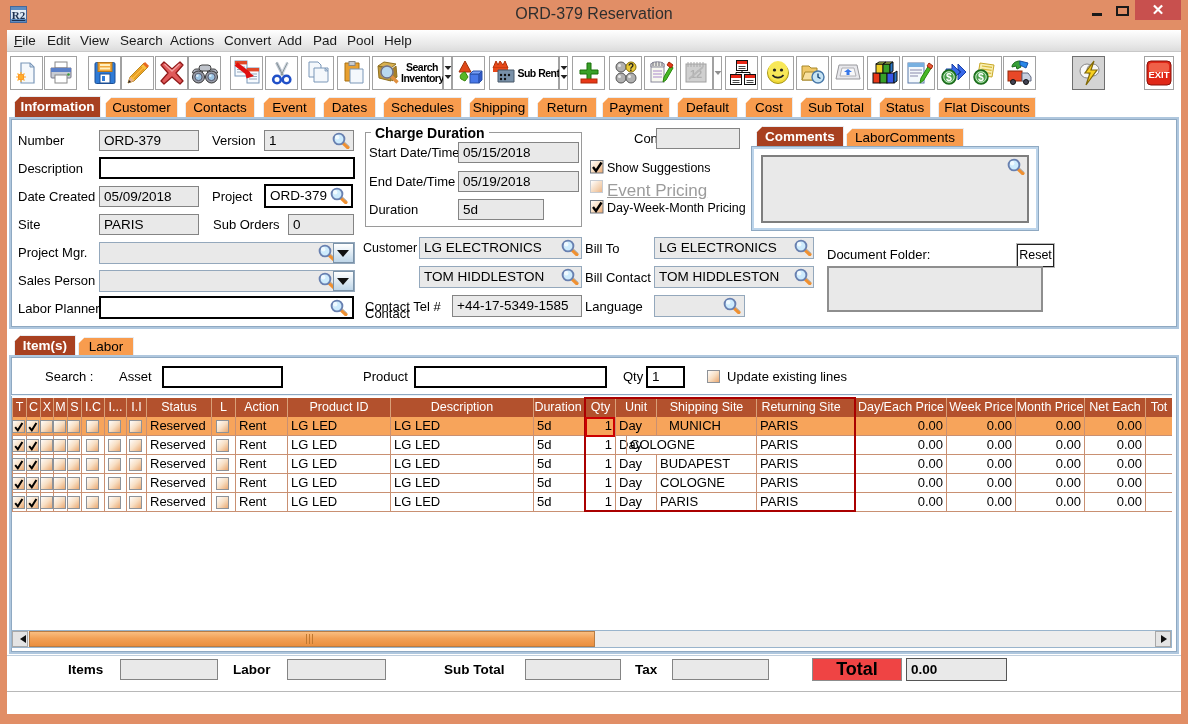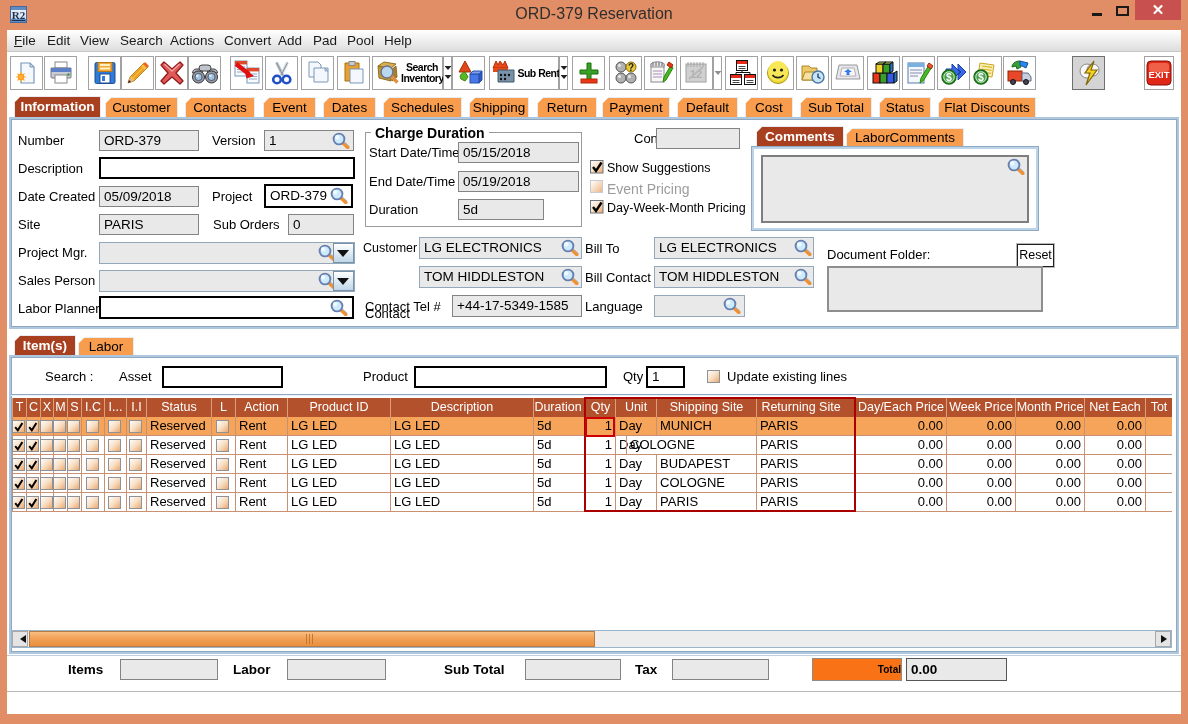--- a/index.html
+++ b/index.html
@@ -418,21 +418,21 @@
 <span class="lbl" style="left:369px;top:202px;">Duration</span>
 <div class="fld" style="left:458px;top:199px;width:86px;">5d</div>
 
 <span class="lbl" style="left:590px;top:131px;margin-left:44px;">Conv. Date</span>
 <div class="fld" style="left:656px;top:128px;width:84px;"></div>
 <svg class="abs" width="14" height="14" style="left:590px;top:160px;">
       <use href="#mchk"></use>
     </svg>
 <span class="lbl" style="left:607px;top:161px;font-size:12.5px;">Show Suggestions</span>
 <div class="abs" style="left:590px;top:180px;width:13px;height:13px;background:linear-gradient(135deg,#FFFFFF,#F2CEAC 70%,#EBB488);border:1px solid #C8CCD2;"></div>
-<span class="lbl" style="left:607px;top:181px;font-size:14px;color:#9C9C9C;">Event Pricing</span>
+<span class="lbl" style="left:607px;top:181px;font-size:17px;color:#9C9C9C;text-decoration:underline;">Event Pricing</span>
 <svg class="abs" width="14" height="14" style="left:590px;top:200px;">
       <use href="#mchk"></use>
     </svg>
 <span class="lbl" style="left:607px;top:201px;font-size:12.5px;">Day-Week-Month Pricing</span>
 
 <span class="lbl" style="left:363px;top:241px;font-size:12.5px;">Customer</span>
 <div class="fld" style="left:419px;top:237px;width:163px;height:22px;border-color:#94A8BC;">LG ELECTRONICS</div>
 <svg class="mag" width="20" height="17" style="left:560px;top:239px;">
       <use href="#magg"></use>
     </svg>
@@ -554,21 +554,21 @@
 <div class="cell" style="left:211px;top:417px;width:24px;"></div>
 <svg class="abs" width="13" height="13" style="left:216px;top:420px;">
       <use href="#cbo"></use>
     </svg>
 <div class="cell" style="left:235px;top:417px;width:52px;padding-left:3px;">Rent</div>
 <div class="cell" style="left:287px;top:417px;width:103px;padding-left:3px;">LG LED</div>
 <div class="cell" style="left:390px;top:417px;width:143px;padding-left:3px;">LG LED</div>
 <div class="cell" style="left:533px;top:417px;width:49px;padding-left:3px;">5d</div>
 <div class="cell" style="left:585px;top:417px;width:30px;text-align:right;padding-right:3px;">1</div>
 <div class="cell" style="left:615px;top:417px;width:41px;padding-left:3px;">Day</div>
-<div class="cell" style="left:656px;top:417px;width:100px;padding-left:3px;">MUNICH</div>
+<div class="cell" style="left:656px;top:417px;width:100px;padding-left:12px;">MUNICH</div>
 <div class="cell" style="left:756px;top:417px;width:99px;padding-left:3px;">PARIS</div>
 <div class="cell" style="left:855px;top:417px;width:91px;text-align:right;padding-right:3px;">0.00</div>
 <div class="cell" style="left:946px;top:417px;width:69px;text-align:right;padding-right:3px;">0.00</div>
 <div class="cell" style="left:1015px;top:417px;width:69px;text-align:right;padding-right:3px;">0.00</div>
 <div class="cell" style="left:1084px;top:417px;width:61px;text-align:right;padding-right:3px;">0.00</div>
 <div class="cell" style="left:1145px;top:417px;width:27px;padding-left:3px;"></div>
 <div class="cell" style="left:12px;top:436px;width:14px;"></div>
 <svg class="abs" width="13" height="13" style="left:12px;top:439px;">
       <use href="#cbc"></use>
     </svg>
@@ -782,16 +782,16 @@
 <div id="bottombar">
 <div class="abs" style="left:7px;top:655px;width:1174px;height:35px;background:#fff;border-top:1px solid #C0CEDC;"></div>
 <span class="blbl" style="left:68px;top:662px;">Items</span>
 <div class="fld" style="left:120px;top:659px;width:98px;"></div>
 <span class="blbl" style="left:233px;top:662px;">Labor</span>
 <div class="fld" style="left:287px;top:659px;width:99px;"></div>
 <span class="blbl" style="left:444px;top:662px;">Sub Total</span>
 <div class="fld" style="left:525px;top:659px;width:96px;"></div>
 <span class="blbl" style="left:635px;top:662px;">Tax</span>
 <div class="fld" style="left:672px;top:659px;width:97px;"></div>
-<div class="abs" style="left:812px;top:658px;width:90px;height:23px;background:#f97316;border:1px solid #8C8C8C;font-size:10px;font-weight:bold;text-align:right;line-height:21px;">Total</div>
+<div class="abs" style="left:812px;top:658px;width:90px;height:23px;background:#ef4444;border:1px solid #8C8C8C;font-size:18px;font-weight:bold;text-align:center;line-height:21px;">Total</div>
 <div class="fld" style="left:906px;top:658px;width:101px;height:23px;font-weight:bold;line-height:21px;border-color:#555;">0.00</div>
 <div class="abs" style="left:7px;top:691px;width:1174px;height:23px;background:#fff;border-top:1px solid #B8B8B8;"></div>
 </div>
 
 </body></html>

